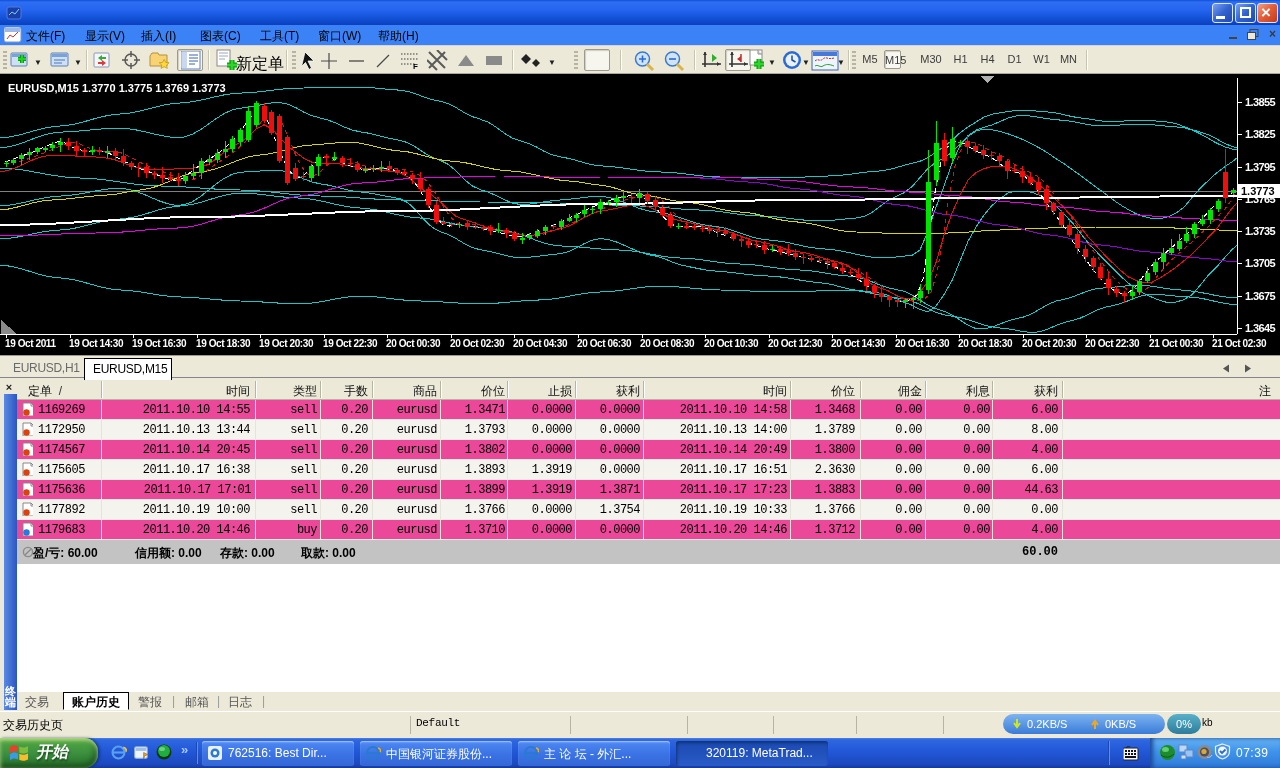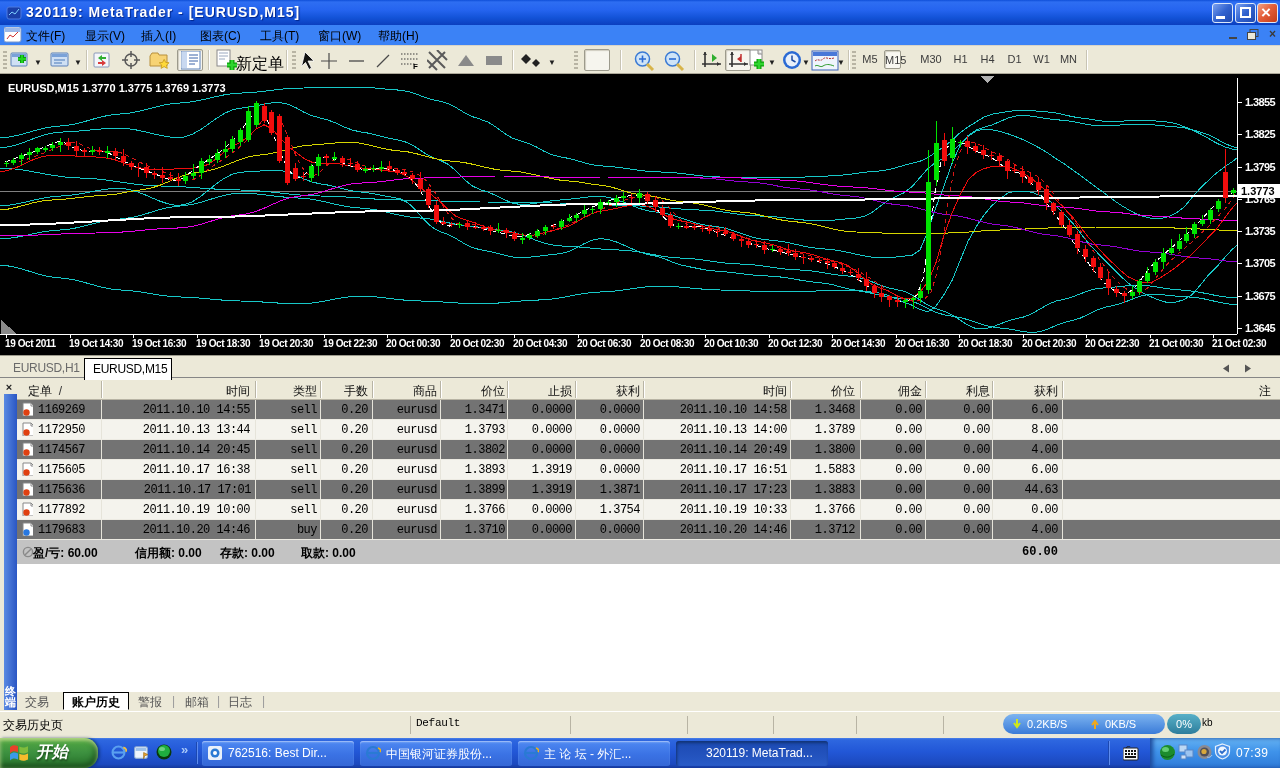--- a/index.html
+++ b/index.html
@@ -33,21 +33,21 @@
 .ctab{position:absolute;top:2px;height:20px;font-size:12px;letter-spacing:-0.3px;padding:3px 8px 0 8px;white-space:nowrap}
 .ctab.inactive{color:#6a6a6a}
 .ctab.active{background:#fff;border:1px solid #000;border-bottom:none;height:22px;color:#000;z-index:2}
 
 #tablehead{position:absolute;left:17px;top:379px;width:1263px;height:21px;background:#ece9d8;border-bottom:1px solid #b8b4a4}
 .hcell{position:absolute;top:4px;font-size:12px;color:#111}
 .hsep{position:absolute;top:2px;width:2px;height:17px;border-left:1px solid #b8b4a4;border-right:1px solid #fff}
 #xbtn{position:absolute;left:1px;top:379px;width:16px;height:16px;font-size:11px;font-weight:bold;color:#222;text-align:center;line-height:16px}
 #bluebar{position:absolute;left:4px;top:394px;width:13px;height:316px;background:linear-gradient(90deg,#5a8ae2,#2a56c4)}
 #bluebar .vt{position:absolute;left:0px;top:292px;width:13px;color:#fff;font-size:11px;line-height:11px;text-align:center;font-weight:bold}
-.trow{position:absolute;left:17px;width:1263px;height:20px;background:#737373}
+.trow{position:absolute;left:17px;width:1263px;height:20px;background:#ec4899}
 .trow.alt{background:#f4f3ed}
 .tcell{position:absolute;top:3px;font-size:12px;font-family:"Liberation Mono",monospace;letter-spacing:-0.5px;color:#000;white-space:pre}
 .tcell.r{transform:translateX(-100%)}
 .docicon{position:absolute;left:5px;top:2px;width:11px;height:14px}
 #sumrow{position:absolute;left:17px;top:540px;width:1263px;height:24px;background:#c3c3c3}
 #sumrow .s{position:absolute;top:5px;font-size:12px;font-weight:bold;color:#000}
 #filler{position:absolute;left:17px;top:564px;width:1263px;height:128px;background:#fff}
 
 #bottomtabs{position:absolute;left:17px;top:692px;width:1263px;height:19px;background:#ece9d8}
 .btab{position:absolute;top:2px;font-size:12px;color:#555}
@@ -71,21 +71,20 @@
 #tray{position:absolute;right:0;top:0;width:130px;height:30px;background:linear-gradient(180deg,#66b2f2 0%,#3f93ea 45%,#2e7ad8 100%);box-shadow:inset 3px 0 4px #1c4a9c}
 #clock{position:absolute;left:86px;top:8px;color:#fff;font-size:12px;letter-spacing:0.5px}
 </style></head>
 <body>
 <div id="root">
 <div id="titlebar">
 <svg class="abs" style="left:6px;top:5px" width="16" height="16">
         <rect x="1" y="2" width="14" height="12" rx="2" fill="#1a3fa8" stroke="#4c7ae0"></rect>
         <polyline points="3,10 6,7 9,9 13,4" stroke="#7fd0ff" fill="none"></polyline>
       </svg>
-<div class="ttext">320119: MetaTrader - [EURUSD,M15]</div>
 <div class="capbtn min">
         <span style="left:3px;top:12px;width:9px;height:3px;background:#fff"></span>
       </div>
 <div class="capbtn max">
         <span style="left:4px;top:3px;width:11px;height:11px;border:2px solid #fff"></span>
       </div>
 <div class="capbtn cls">
         <span style="left:3px;top:-1px;font-size:17px">×</span>
       </div>
 </div>
@@ -815,21 +814,21 @@
       </svg>
       <div class="tcell" style="left:21px">1175605</div>
       <div class="tcell r" style="left:233px">2011.10.17 16:38</div>
       <div class="tcell r" style="left:300px">sell</div>
       <div class="tcell r" style="left:351px">0.20</div>
       <div class="tcell r" style="left:420px">eurusd</div>
       <div class="tcell r" style="left:488px">1.3893</div>
       <div class="tcell r" style="left:555px">1.3919</div>
       <div class="tcell r" style="left:623px">0.0000</div>
       <div class="tcell r" style="left:770px">2011.10.17 16:51</div>
-      <div class="tcell r" style="left:838px">1.5883</div>
+      <div class="tcell r" style="left:838px">2.3630</div>
       <div class="tcell r" style="left:905px">0.00</div>
       <div class="tcell r" style="left:973px">0.00</div>
       <div class="tcell r" style="left:1041px">6.00</div>
       <div style="position:absolute;left:0;bottom:0;width:100%;height:1px;background:#eceae2"></div>
     </div>
     <div class="trow" style="top:480px">
       <div style="position:absolute;left:84px;top:0;width:1px;height:20px;background:#e6e4da"></div>
       <div style="position:absolute;left:238px;top:0;width:1px;height:20px;background:#e6e4da"></div>
       <div style="position:absolute;left:303px;top:0;width:1px;height:20px;background:#e6e4da"></div>
       <div style="position:absolute;left:355px;top:0;width:1px;height:20px;background:#e6e4da"></div>

